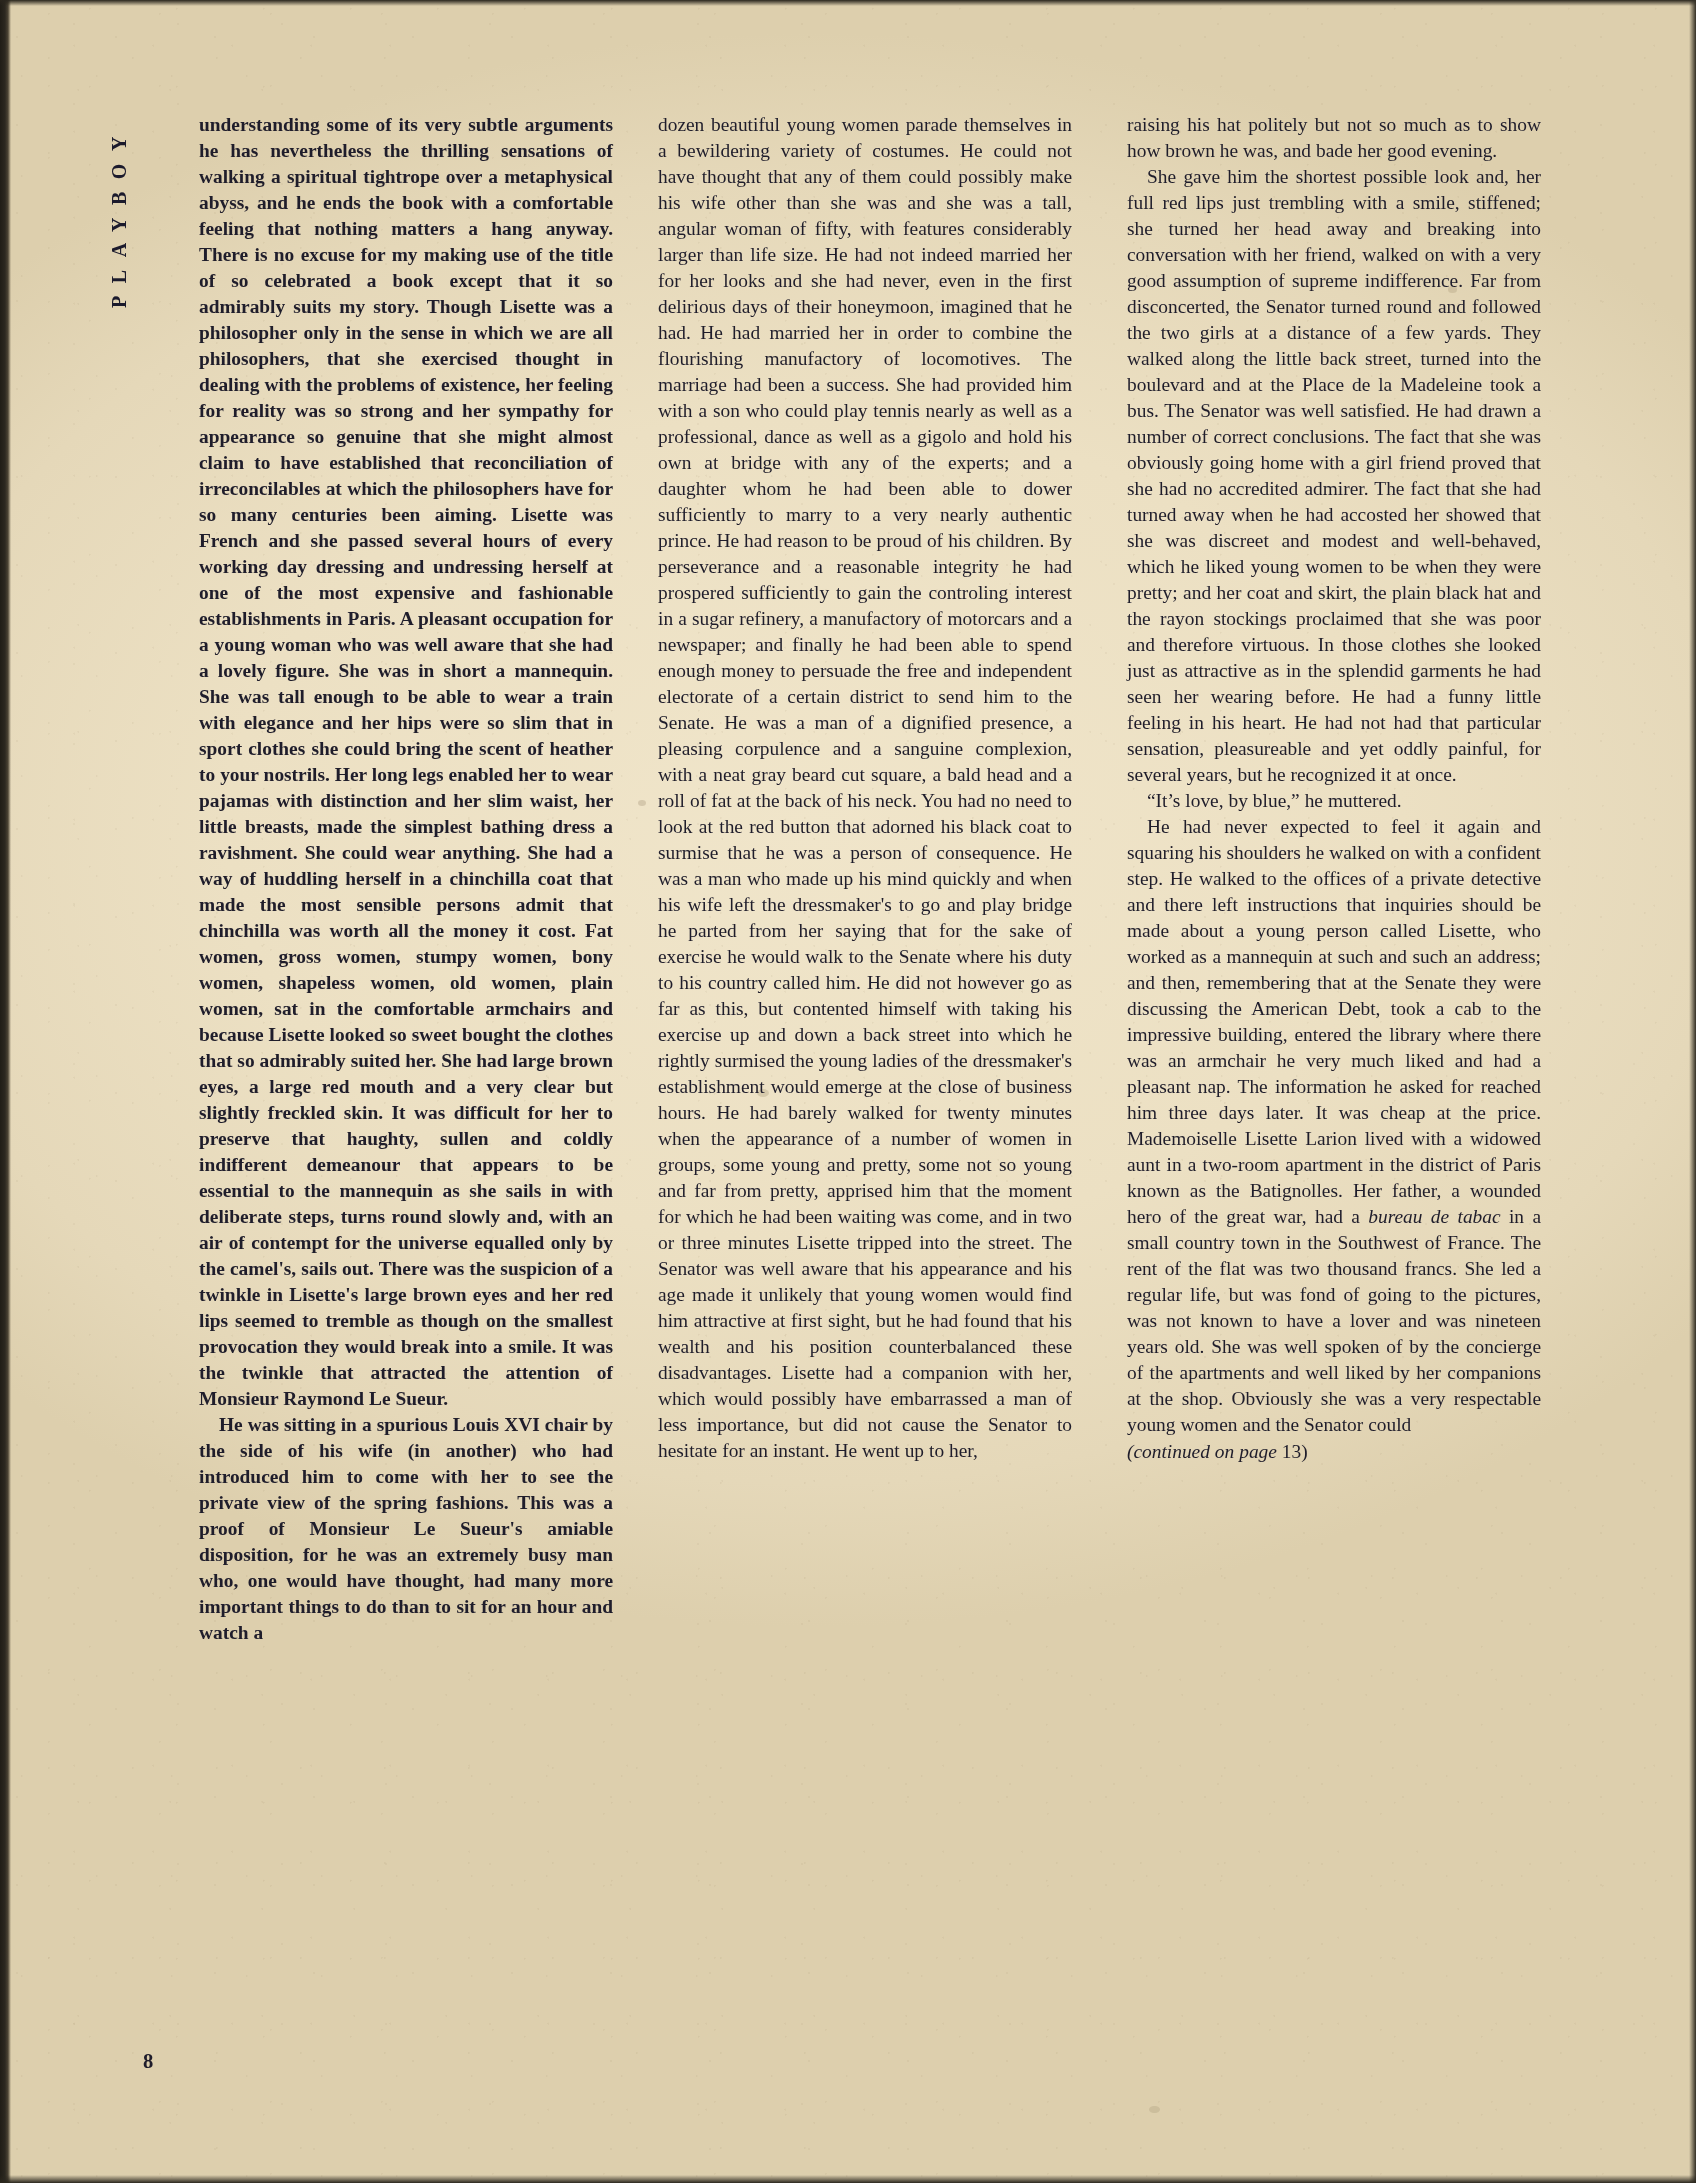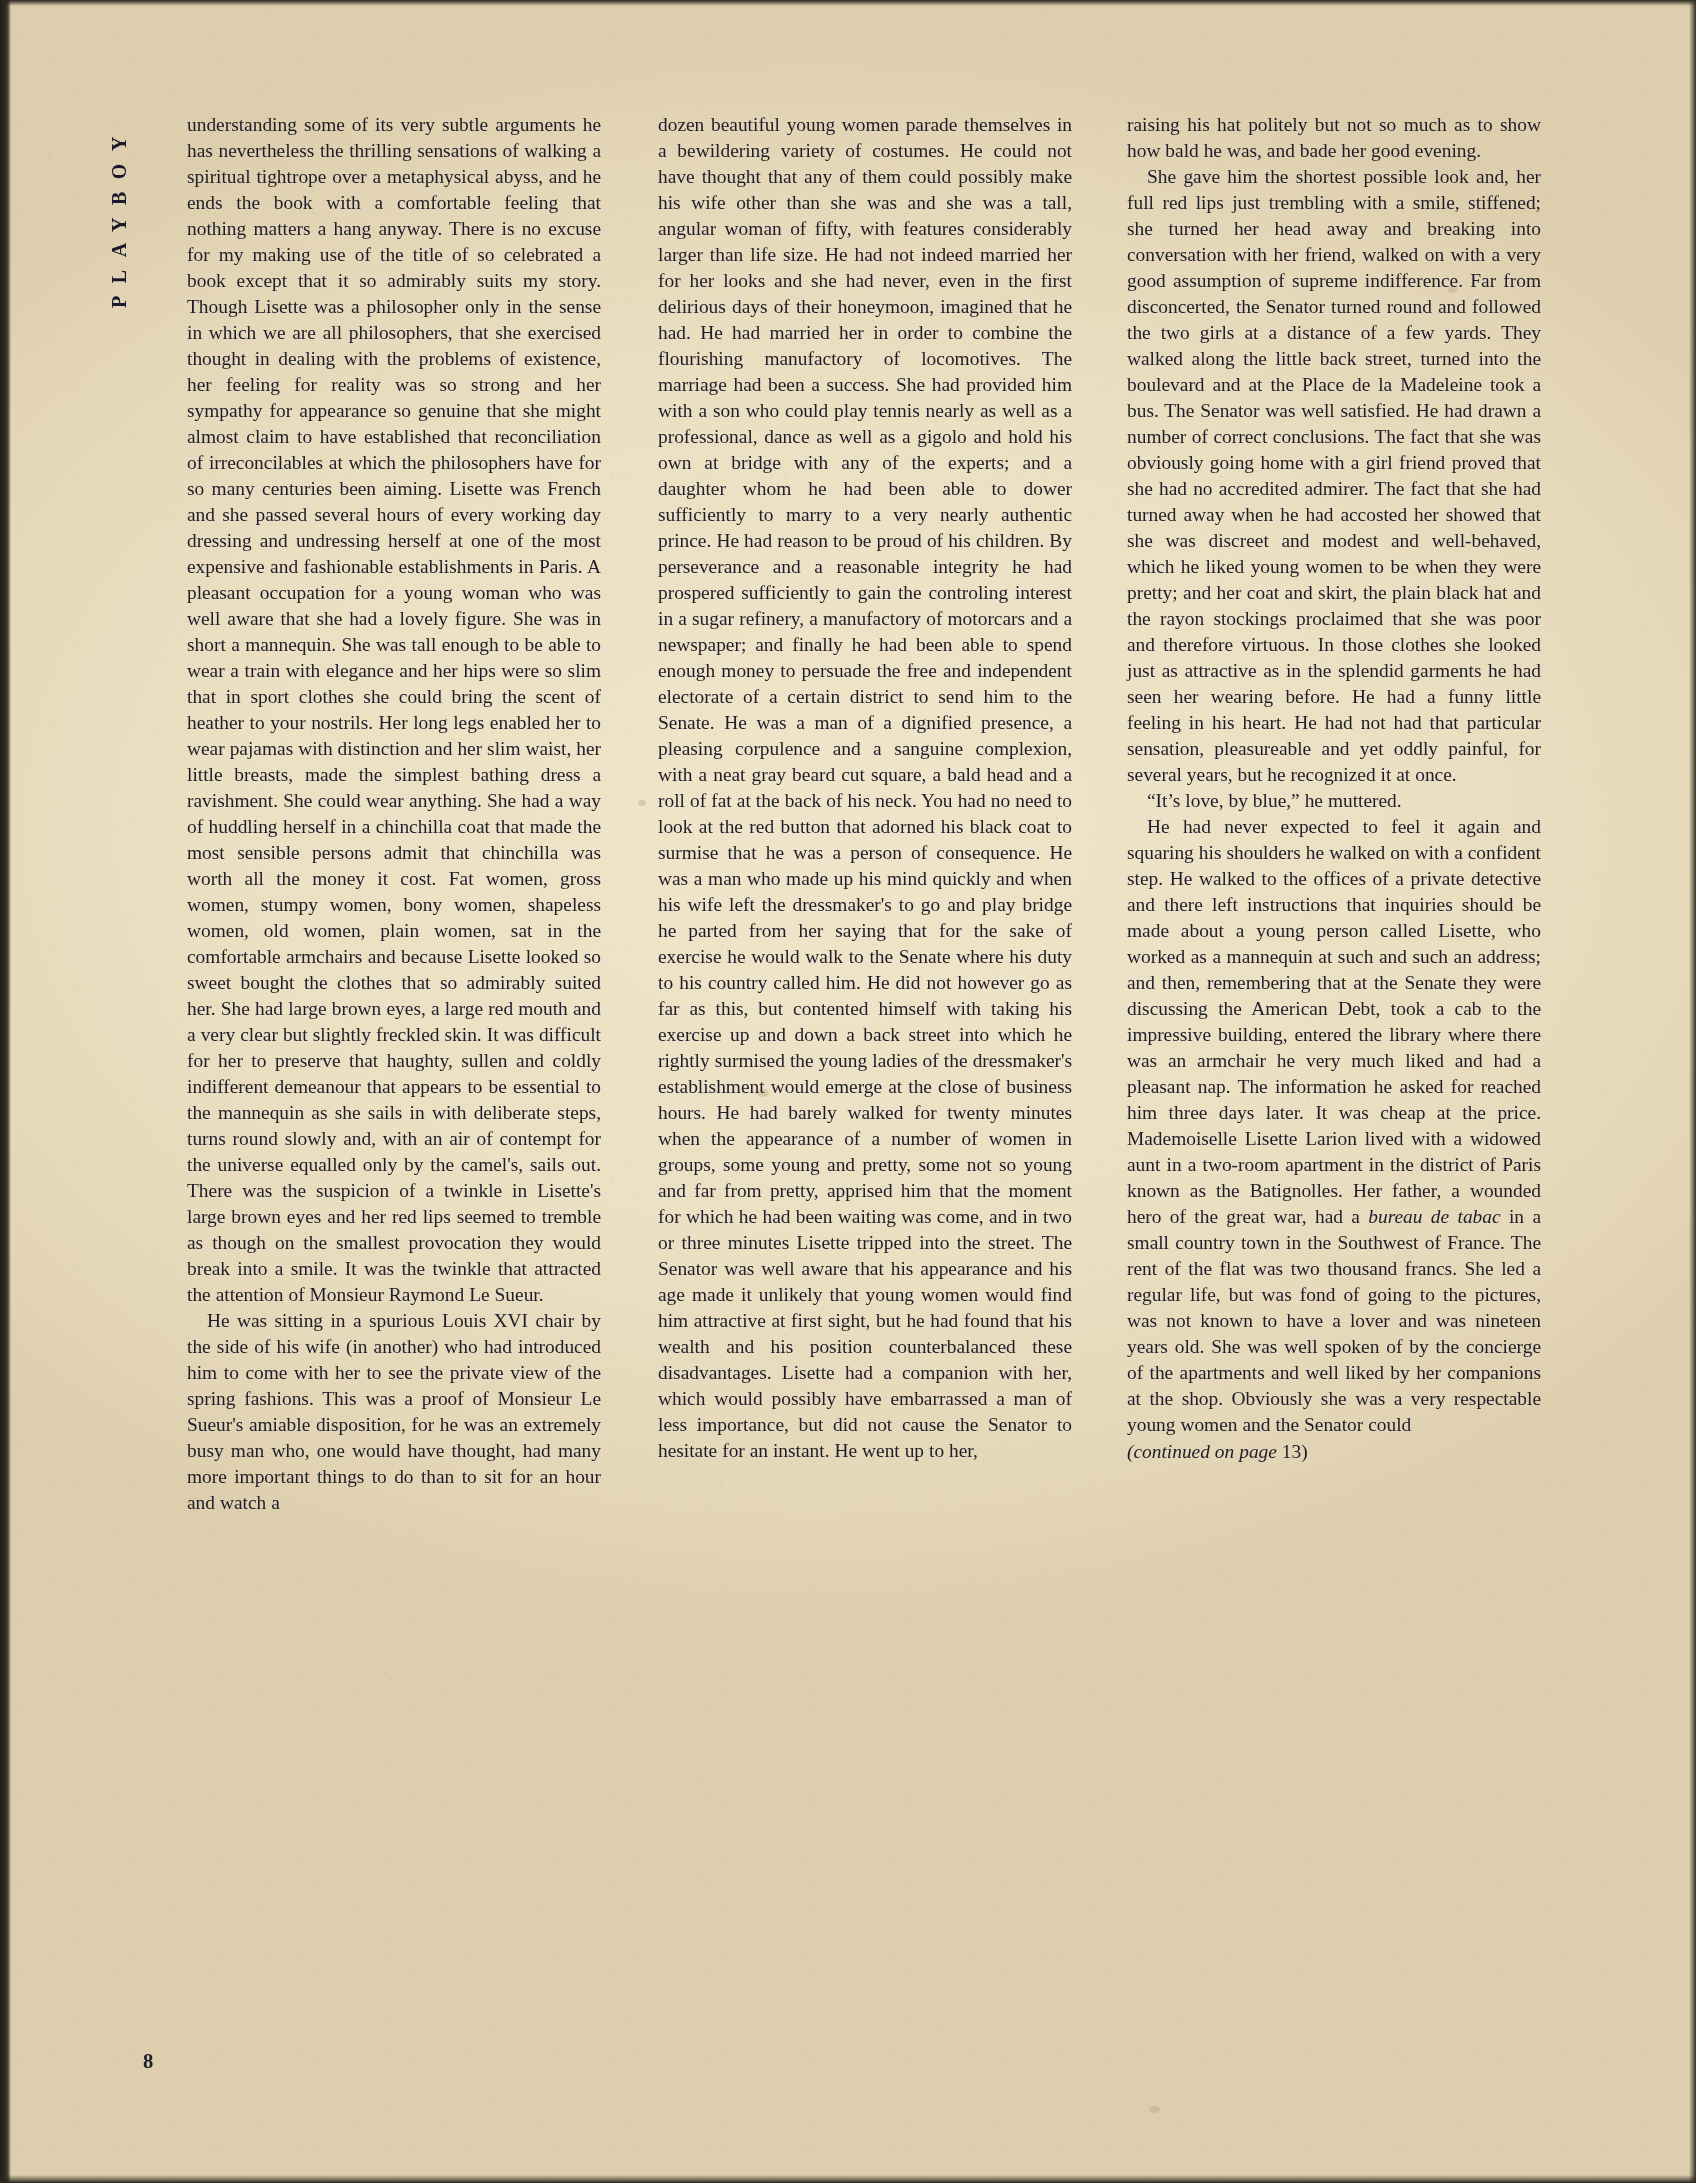--- a/index.html
+++ b/index.html
@@ -76,21 +76,21 @@
     top:112px;
     width:414px;
     text-align:justify;
     text-align-last:left;
     font-size:19.4px;
     line-height:26px;
     color:#1f1d2b;
     -webkit-hyphens:none; hyphens:none;
     word-spacing:0.1px;
   }
-  #col1{left:187px;}
+  #col1{left:199px;font-weight:bold;}
   #col2{left:658px;}
   #col3{left:1127px;}
   .col p{margin:0;}
   .col p.indent{text-indent:20px;}
   .col .it{font-style:italic;}
   .contline{
     display:block;
     text-align:center;
     text-indent:0;
     margin-top:1.3px;
@@ -130,21 +130,21 @@
   </div>
 
   <div class="col" id="col1">
       <p><span>understanding some of its very subtle arguments he has nevertheless the thrilling sensations of walking a spiritual tightrope over a metaphysical abyss, and he ends the book with a comfortable feeling that nothing matters a hang anyway. There is no excuse for my making use of the title of so celebrated a book except that it so admirably suits my story. Though Lisette was a philosopher only in the sense in which we are all philosophers, that she exercised thought in dealing with the problems of existence, her feeling for reality was so strong and her sympathy for appearance so genuine that she might almost claim to have established that reconciliation of irreconcilables at which the philosophers have for so many centuries been aiming. Lisette was French and she passed several hours of every working day dressing and undressing herself at one of the most expensive and fashionable establishments in Paris. A pleasant occupation for a young woman who was well aware that she had a lovely figure. She was in short a mannequin. She was tall enough to be able to wear a train with elegance and her hips were so slim that in sport clothes she could bring the scent of heather to your nostrils. Her long legs enabled her to wear pajamas with distinction and her slim waist, her little breasts, made the simplest bathing dress a ravishment. She could wear anything. She had a way of huddling herself in a chinchilla coat that made the most sensible persons admit that chinchilla was worth all the money it cost. Fat women, gross women, stumpy women, bony women, shapeless women, old women, plain women, sat in the comfortable armchairs and because Lisette looked so sweet bought the clothes that so admirably suited her. She had large brown eyes, a large red mouth and a very clear but slightly freckled skin. It was difficult for her to preserve that haughty, sullen and coldly indifferent demeanour that appears to be essential to the mannequin as she sails in with deliberate steps, turns round slowly and, with an air of contempt for the universe equalled only by the camel's, sails out. There was the suspicion of a twinkle in Lisette's large brown eyes and her red lips seemed to tremble as though on the smallest provocation they would break into a smile. It was the twinkle that attracted the attention of Monsieur Raymond Le Sueur.</span></p>
       <p class="indent"><span>He was sitting in a spurious Louis XVI chair by the side of his wife (in another) who had introduced him to come with her to see the private view of the spring fashions. This was a proof of Monsieur Le Sueur's amiable disposition, for he was an extremely busy man who, one would have thought, had many more important things to do than to sit for an hour and watch a</span></p>
     </div>
   <div class="col" id="col2">
       <p><span>dozen beautiful young women parade themselves in a bewildering variety of costumes. He could not have thought that any of them could possibly make his wife other than she was and she was a tall, angular woman of fifty, with features considerably larger than life size. He had not indeed married her for her looks and she had never, even in the first delirious days of their honeymoon, imagined that he had. He had married her in order to combine the flourishing manufactory of locomotives. The marriage had been a success. She had provided him with a son who could play tennis nearly as well as a professional, dance as well as a gigolo and hold his own at bridge with any of the experts; and a daughter whom he had been able to dower sufficiently to marry to a very nearly authentic prince. He had reason to be proud of his children. By perseverance and a reasonable integrity he had prospered sufficiently to gain the controling interest in a sugar refinery, a manufactory of motorcars and a newspaper; and finally he had been able to spend enough money to persuade the free and independent electorate of a certain district to send him to the Senate. He was a man of a dignified presence, a pleasing corpulence and a sanguine complexion, with a neat gray beard cut square, a bald head and a roll of fat at the back of his neck. You had no need to look at the red button that adorned his black coat to surmise that he was a person of consequence. He was a man who made up his mind quickly and when his wife left the dressmaker's to go and play bridge he parted from her saying that for the sake of exercise he would walk to the Senate where his duty to his country called him. He did not however go as far as this, but contented himself with taking his exercise up and down a back street into which he rightly surmised the young ladies of the dressmaker's establishment would emerge at the close of business hours. He had barely walked for twenty minutes when the appearance of a number of women in groups, some young and pretty, some not so young and far from pretty, apprised him that the moment for which he had been waiting was come, and in two or three minutes Lisette tripped into the street. The Senator was well aware that his appearance and his age made it unlikely that young women would find him attractive at first sight, but he had found that his wealth and his position counterbalanced these disadvantages. Lisette had a companion with her, which would possibly have embarrassed a man of less importance, but did not cause the Senator to hesitate for an instant. He went up to her,</span></p>
     </div>
   <div class="col" id="col3">
-      <p><span>raising his hat politely but not so much as to show how bald he was, and bade her good evening.</span></p>
+      <p><span>raising his hat politely but not so much as to show how brown he was, and bade her good evening.</span></p>
       <p class="indent"><span>She gave him the shortest possible look and, her full red lips just trembling with a smile, stiffened; she turned her head away and breaking into conversation with her friend, walked on with a very good assumption of supreme indifference. Far from disconcerted, the Senator turned round and followed the two girls at a distance of a few yards. They walked along the little back street, turned into the boulevard and at the Place de la Madeleine took a bus. The Senator was well satisfied. He had drawn a number of correct conclusions. The fact that she was obviously going home with a girl friend proved that she had no accredited admirer. The fact that she had turned away when he had accosted her showed that she was discreet and modest and well-behaved, which he liked young women to be when they were pretty; and her coat and skirt, the plain black hat and the rayon stockings proclaimed that she was poor and therefore virtuous. In those clothes she looked just as attractive as in the splendid garments he had seen her wearing before. He had a funny little feeling in his heart. He had not had that particular sensation, pleasureable and yet oddly painful, for several years, but he recognized it at once.</span></p>
       <p class="indent"><span>“It’s love, by blue,” he muttered.</span></p>
       <p class="indent"><span>He had never expected to feel it again and squaring his shoulders he walked on with a confident step. He walked to the offices of a private detective and there left instructions that inquiries should be made about a young person called Lisette, who worked as a mannequin at such and such an address; and then, remembering that at the Senate they were discussing the American Debt, took a cab to the impressive building, entered the library where there was an armchair he very much liked and had a pleasant nap. The information he asked for reached him three days later. It was cheap at the price. Mademoiselle Lisette Larion lived with a widowed aunt in a two-room apartment in the district of Paris known as the Batignolles. Her father, a wounded hero of the great war, had a </span><span class="it">bureau de tabac</span><span> in a small country town in the Southwest of France. The rent of the flat was two thousand francs. She led a regular life, but was fond of going to the pictures, was not known to have a lover and was nineteen years old. She was well spoken of by the concierge of the apartments and well liked by her companions at the shop. Obviously she was a very respectable young women and the Senator could</span></p>
       <span class="contline"><span class="it">(continued on page </span><span>13)</span></span>
     </div>
 
   <div id="folio">8</div>
 
 </div>
 

